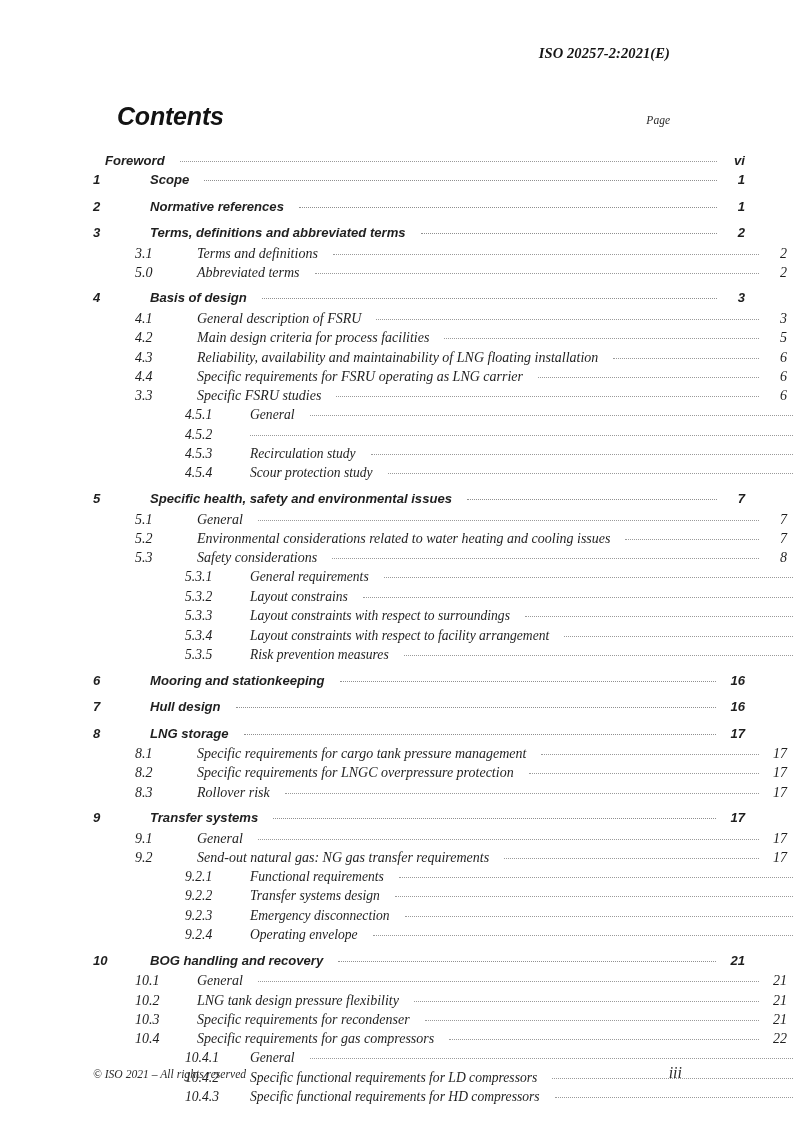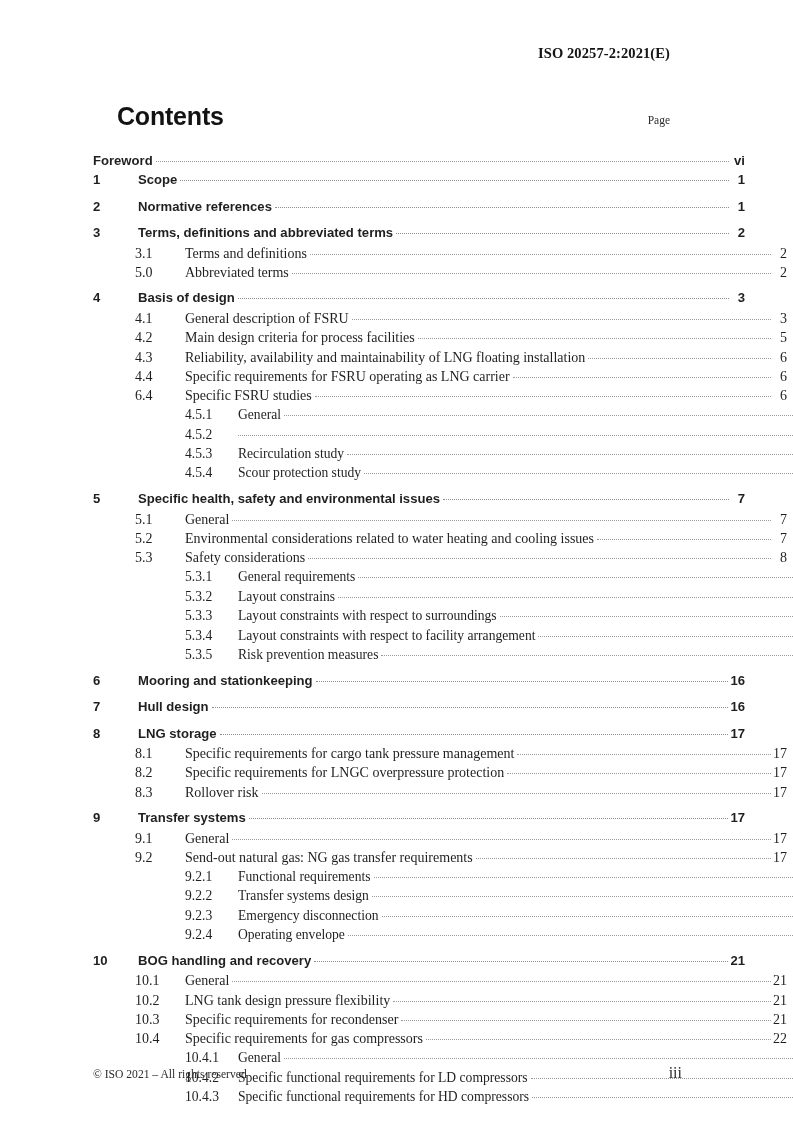--- a/index.html
+++ b/index.html
@@ -14,20 +14,21 @@
     font-family: "Liberation Serif", serif;
     color: #1a1a1a;
     overflow: hidden;
   }
 
   .page {
     position: absolute;
     left: 0; top: 0;
     width: 718px;
     height: 1122px;
+    font-style: italic;
   }
 
   
   .doc-header {
     position: absolute;
     top: 45px;
     right: 48px;
     font-family: "Liberation Serif", serif;
     font-weight: bold;
     font-size: 14.5px;
@@ -72,20 +73,21 @@
 
   .toc-entry {
     display: flex;
     align-items: baseline;
     width: 100%;
     font-size: 13.3px;
     line-height: 1;
     height: 19.4px;
     color: #1f1f1f;
     white-space: nowrap;
+    gap: 12px;
   }
 
   .toc-entry .num {
     flex: 0 0 auto;
     font-variant-numeric: lining-nums;
   }
   .toc-entry .label {
     flex: 0 0 auto;
     padding-right: 3px;
   }
@@ -241,21 +243,21 @@
         <span class="leader"></span>
         <span class="pageno">6</span>
       </div>
       <div class="toc-entry lvl2">
         <span class="num">4.4</span>
         <span class="label">Specific requirements for FSRU operating as LNG carrier</span>
         <span class="leader"></span>
         <span class="pageno">6</span>
       </div>
       <div class="toc-entry lvl2">
-        <span class="num">6.4</span>
+        <span class="num">3.3</span>
         <span class="label">Specific FSRU studies</span>
         <span class="leader"></span>
         <span class="pageno">6</span>
       </div>
       <div class="toc-entry lvl3">
         <span class="num">4.5.1</span>
         <span class="label">General</span>
         <span class="leader"></span>
       </div>
       <div class="toc-entry lvl3">

